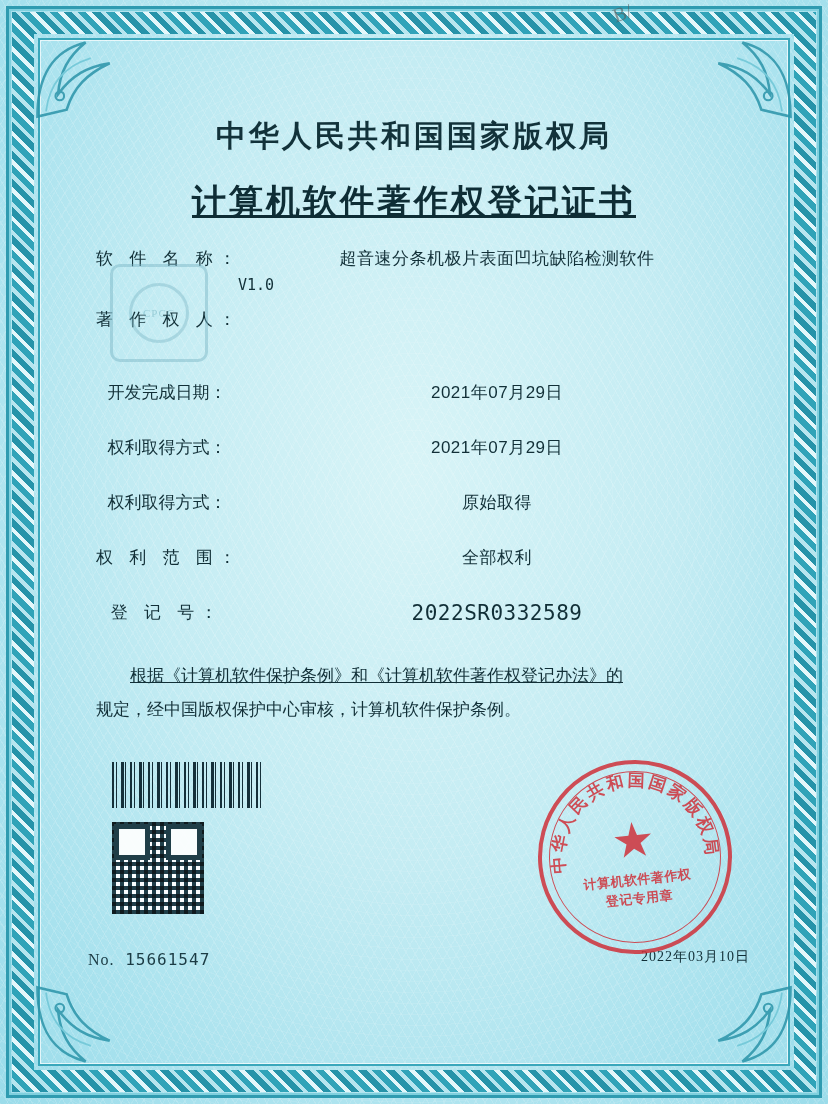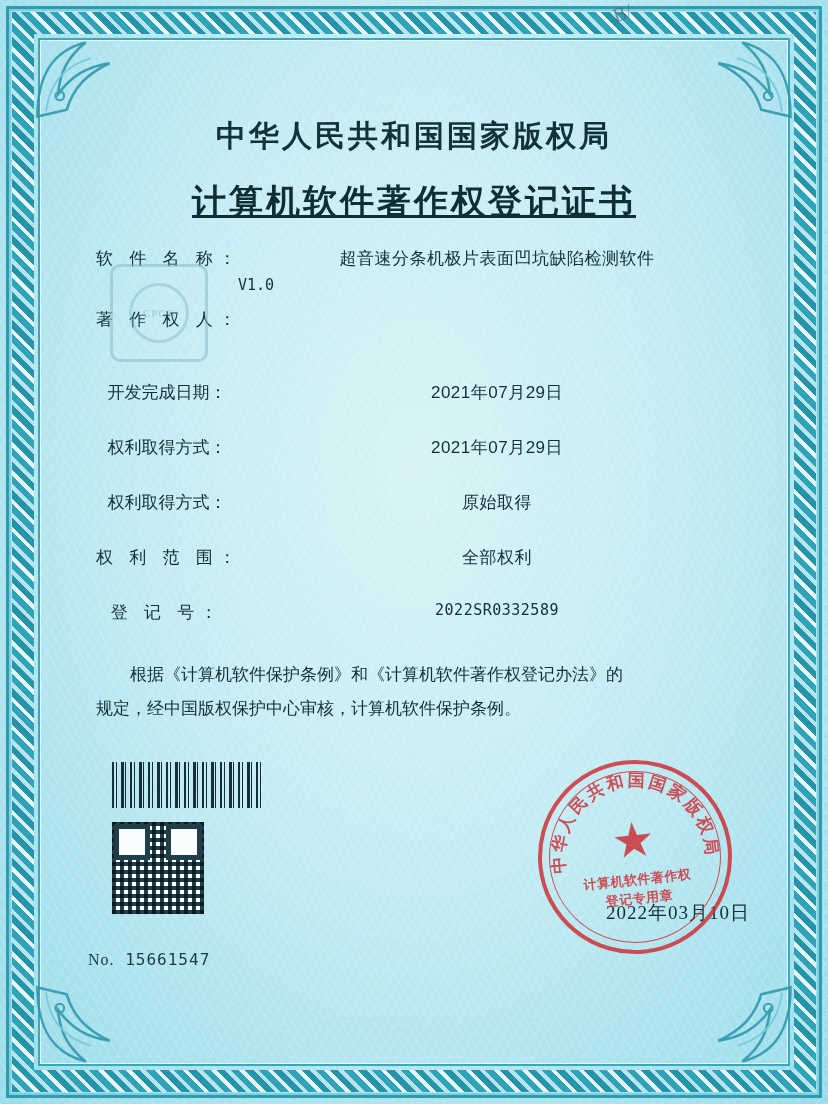--- a/index.html
+++ b/index.html
@@ -157,21 +157,21 @@
     white-space: nowrap;
   }
   .field-label.tight { letter-spacing: 0px; }
   .field-value {
     flex: 1;
     letter-spacing: .5px;
     font-family: Liberation Sans, sans-serif;
   }
   .field-value.mono {
     font-family: "DejaVu Sans Mono", "Liberation Mono", monospace;
-    font-size: 15px;
+    font-size: 21px;
   }
   .field-sub {
     padding-left: 142px;
     font-family: "DejaVu Sans Mono", "Liberation Mono", monospace;
     font-size: 15px;
     color: #112f37;
     margin-top: 2px;
     margin-bottom: 14px;
   }
 
@@ -180,21 +180,21 @@
 
   .statement {
     margin-top: 34px;
     padding: 0 34px 0 44px;
     font-size: 17px;
     line-height: 34px;
     color: #112f37;
     text-align: justify;
   }
   .statement p { margin: 0; }
-  .statement .indent { text-indent: 34px; }
+  .statement .indent { text-indent: 34px; text-decoration: underline; }
 
   
   .barcode {
     position: absolute;
     left: 112px;
     top: 762px;
     width: 152px;
     height: 46px;
     background:
       repeating-linear-gradient(90deg,
@@ -233,22 +233,22 @@
     font-size: 16px;
     color: #1b3b44;
     font-family: "DejaVu Sans Mono", "Liberation Mono", monospace;
     letter-spacing: 1px;
   }
   .serial .no-label { font-family: Liberation Serif, serif; }
 
   .issue-date {
     position: absolute;
     right: 78px;
-    top: 900px;
-    font-size: 19px;
+    top: 948px;
+    font-size: 14px;
     color: #112f37;
     letter-spacing: 1px;
   }
 
   
   .seal {
     position: absolute;
     right: 96px;
     top: 760px;
     width: 186px;

